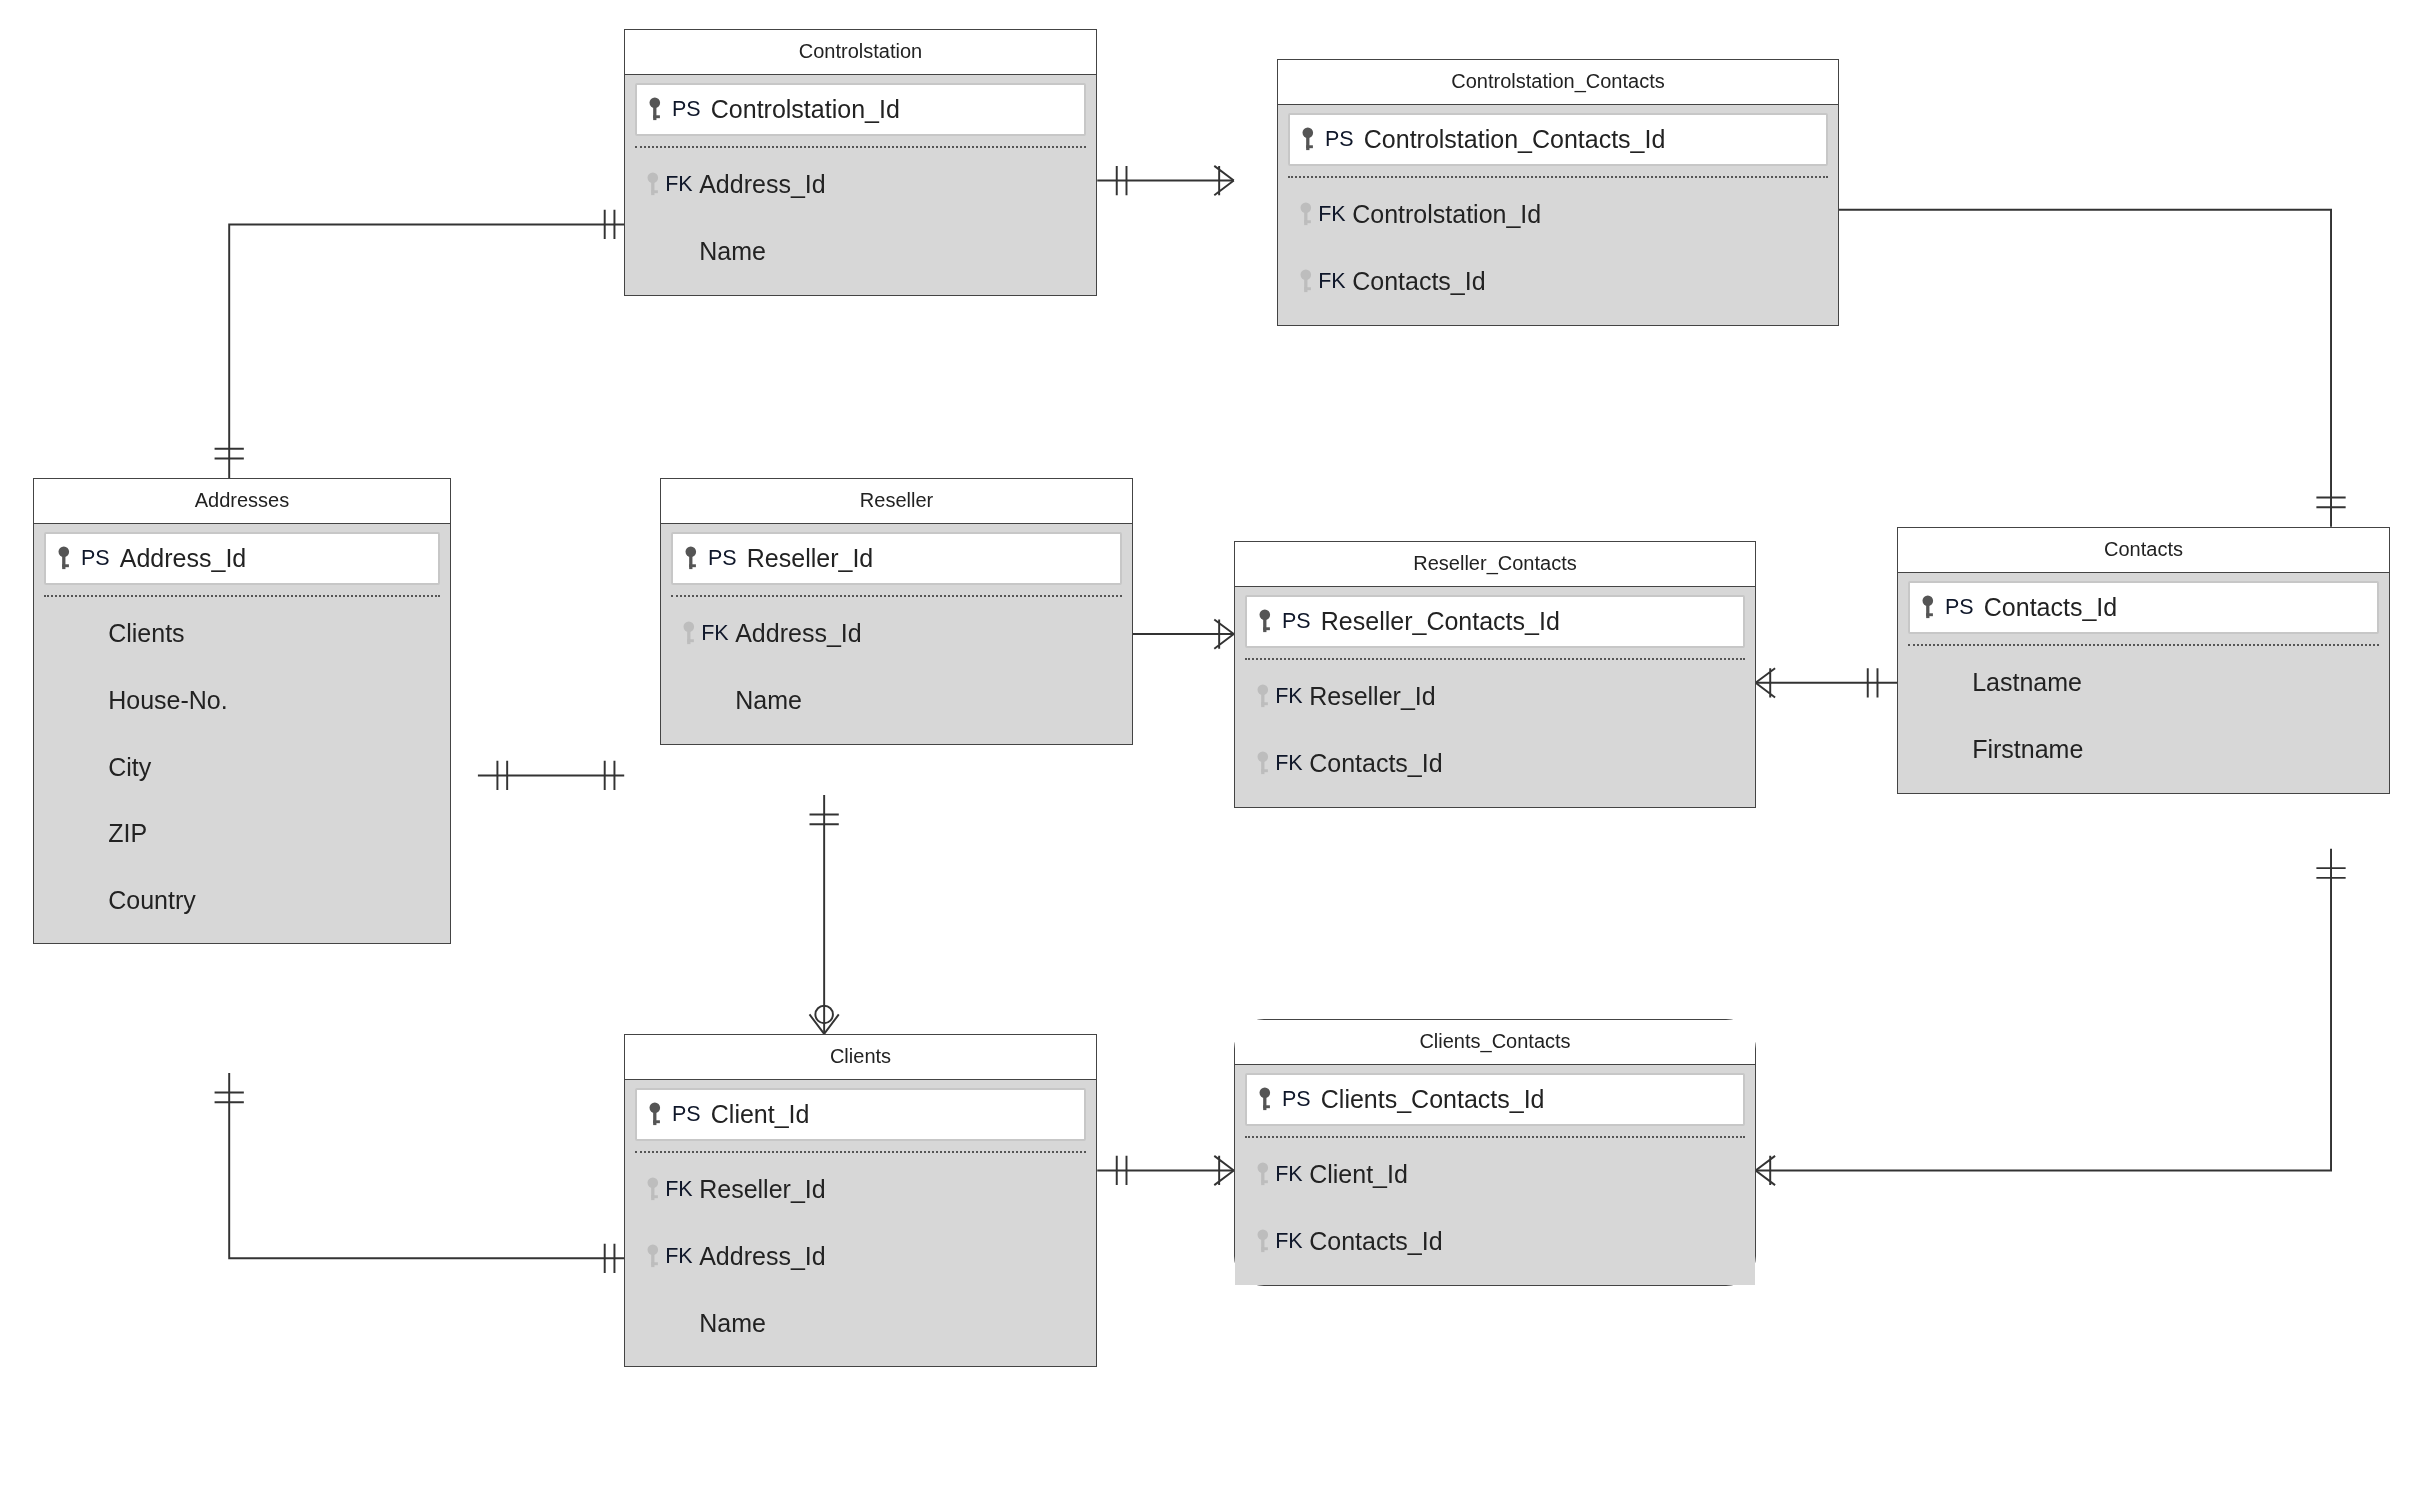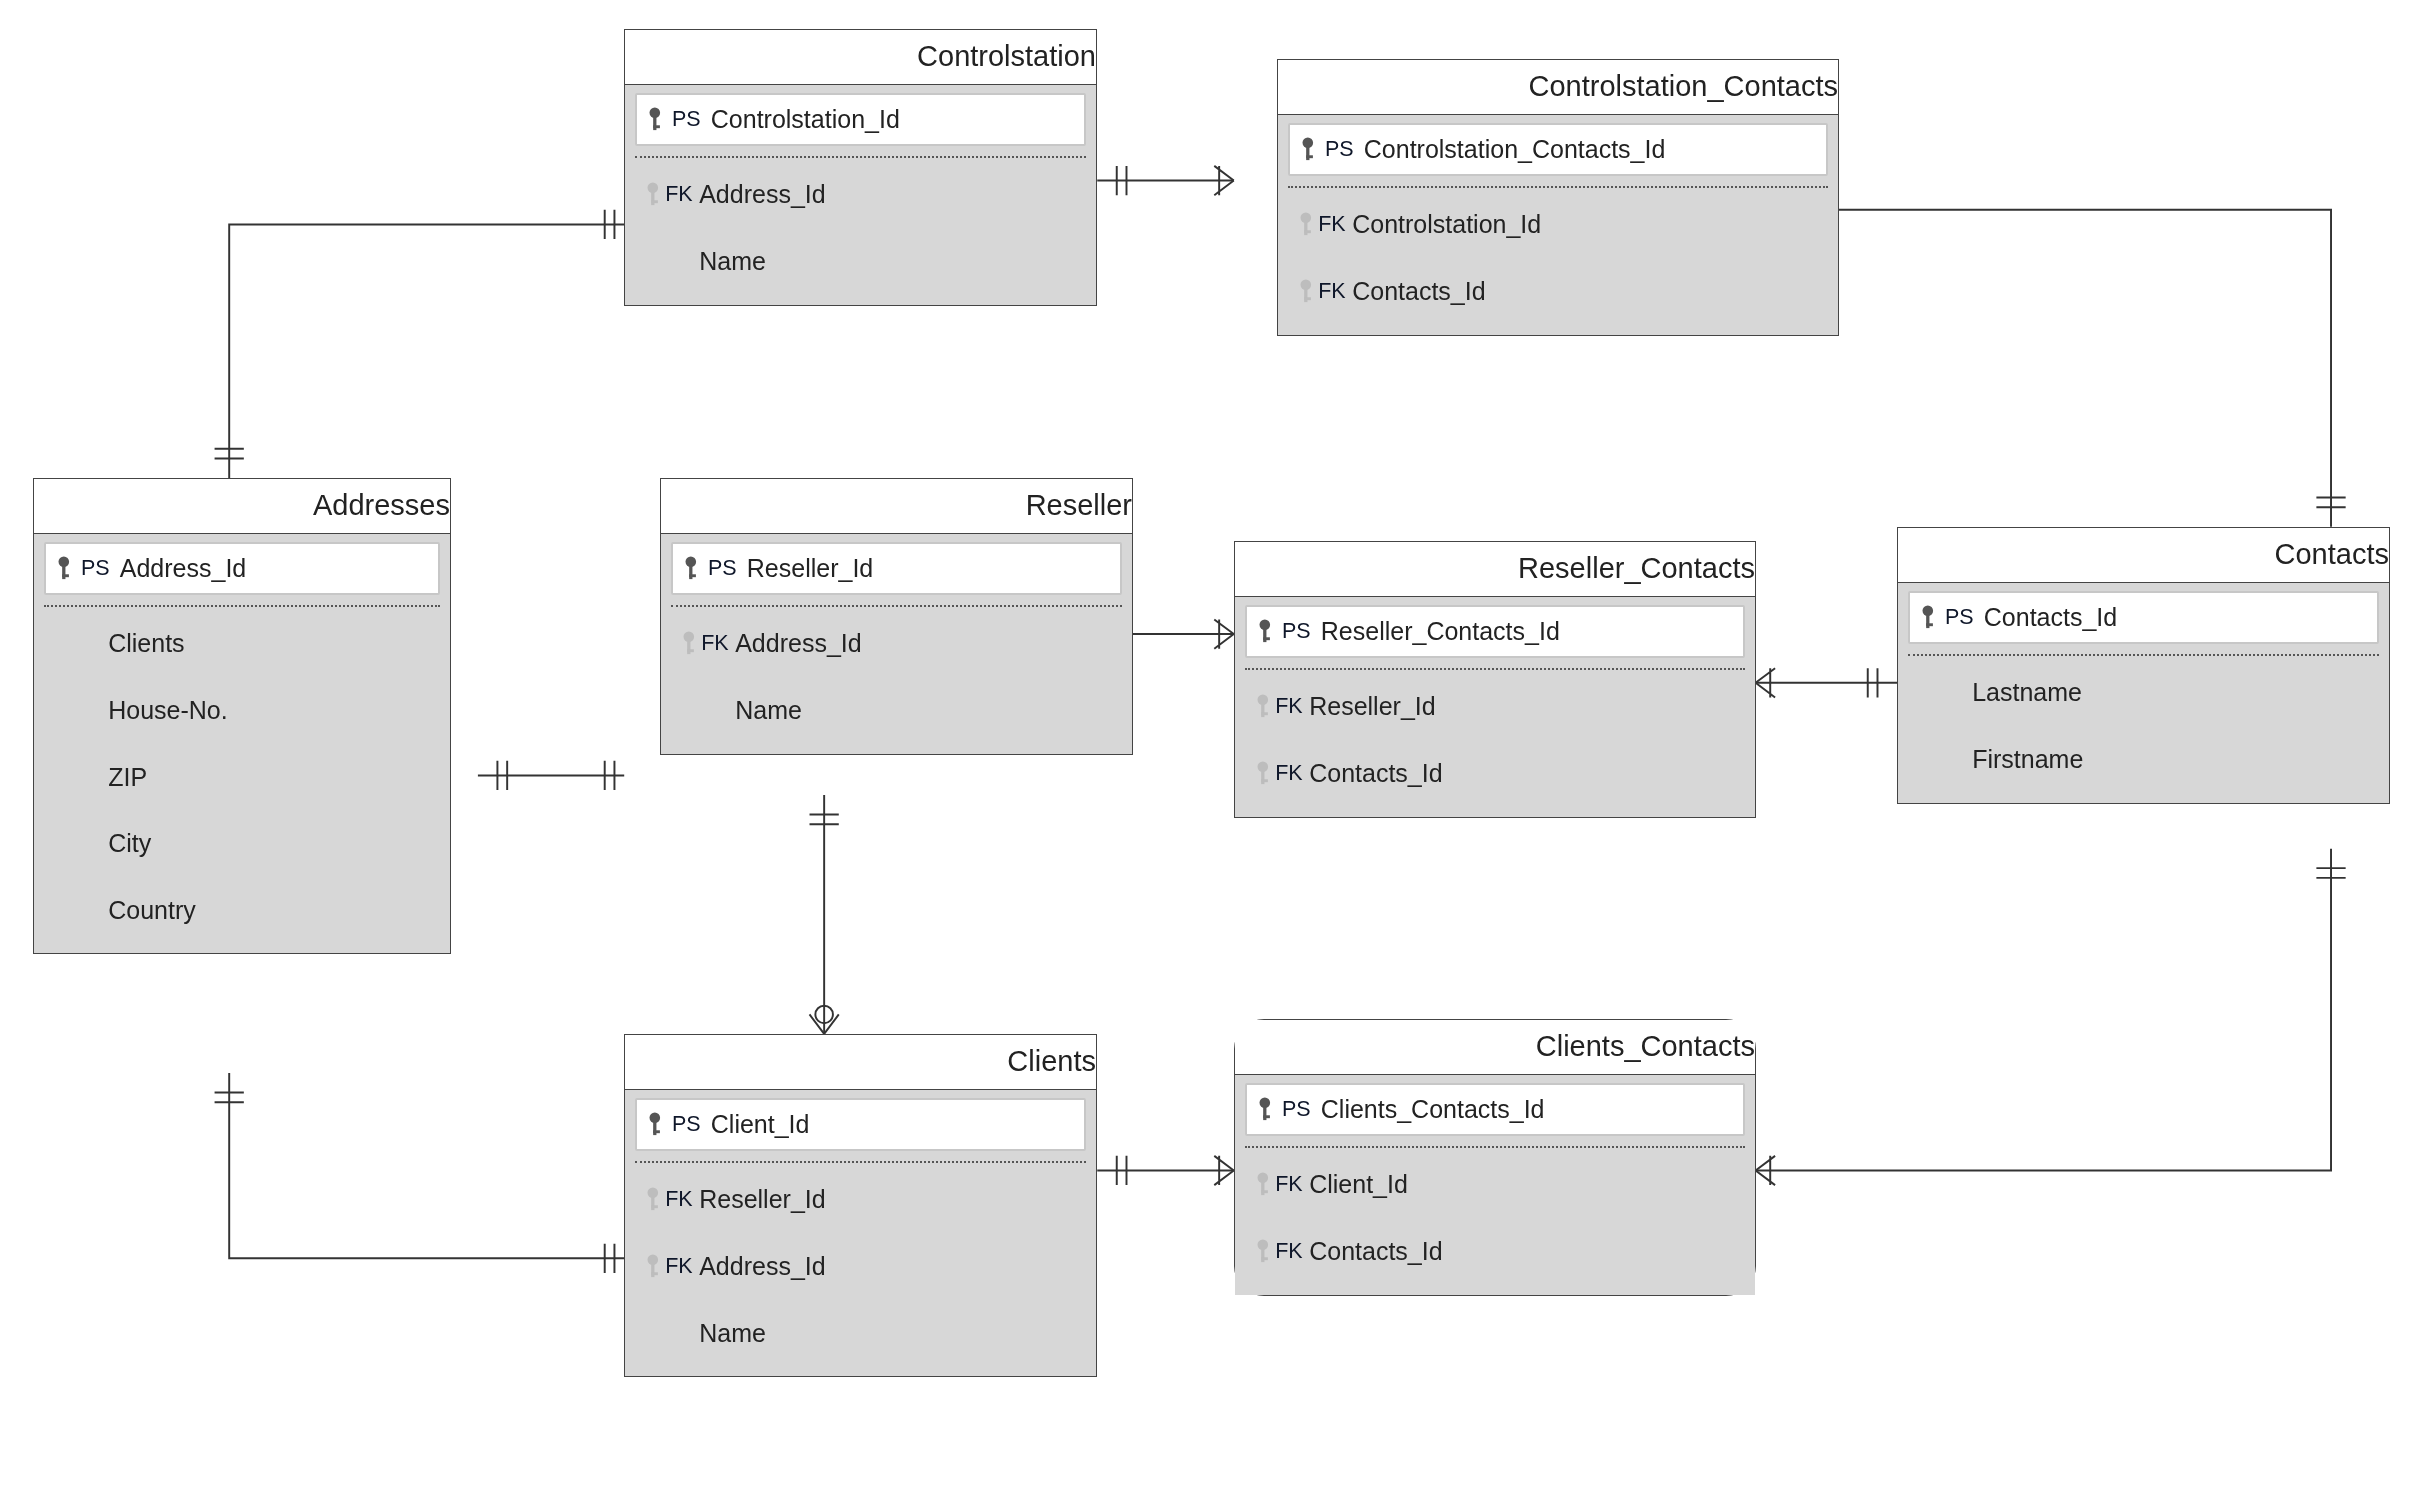--- a/index.html
+++ b/index.html
@@ -20,23 +20,23 @@
     height: 1510px;
     pointer-events: none;
   }
   .entity {
     position: absolute;
     box-sizing: border-box;
     border: 1.5px solid #444;
     background: #fff;
   }
   .entity .title {
-    text-align: right;
+    text-align: center;
     padding: 9.8px 0 11.7px 0;
-    font-size: 29px;
+    font-size: 20px;
     background: #fff;
     border-bottom: 1.5px solid #444;
   }
   .entity .body {
     background: #d7d7d7;
     padding: 7.8px 9.8px 9.8px 9.8px;
   }
   .entity .pk-row {
     background: #fff;
     border: 2.9px solid #c7c7c7;
@@ -229,26 +229,26 @@
           <span class="label">Clients</span>
         </div>
         <div class="row">
           <span class="spacer-icon"></span>
           <span class="tag"></span>
           <span class="label">House-No.</span>
         </div>
         <div class="row">
           <span class="spacer-icon"></span>
           <span class="tag"></span>
+          <span class="label">City</span>
+        </div>
+        <div class="row">
+          <span class="spacer-icon"></span>
+          <span class="tag"></span>
           <span class="label">ZIP</span>
-        </div>
-        <div class="row">
-          <span class="spacer-icon"></span>
-          <span class="tag"></span>
-          <span class="label">City</span>
         </div>
         <div class="row">
           <span class="spacer-icon"></span>
           <span class="tag"></span>
           <span class="label">Country</span>
         </div>
       </div>
     </div>
     <div class="entity" style="left: 624px; top: 478px; width: 473px; margin-left: 36px;">
       <div class="title">Reseller</div>

